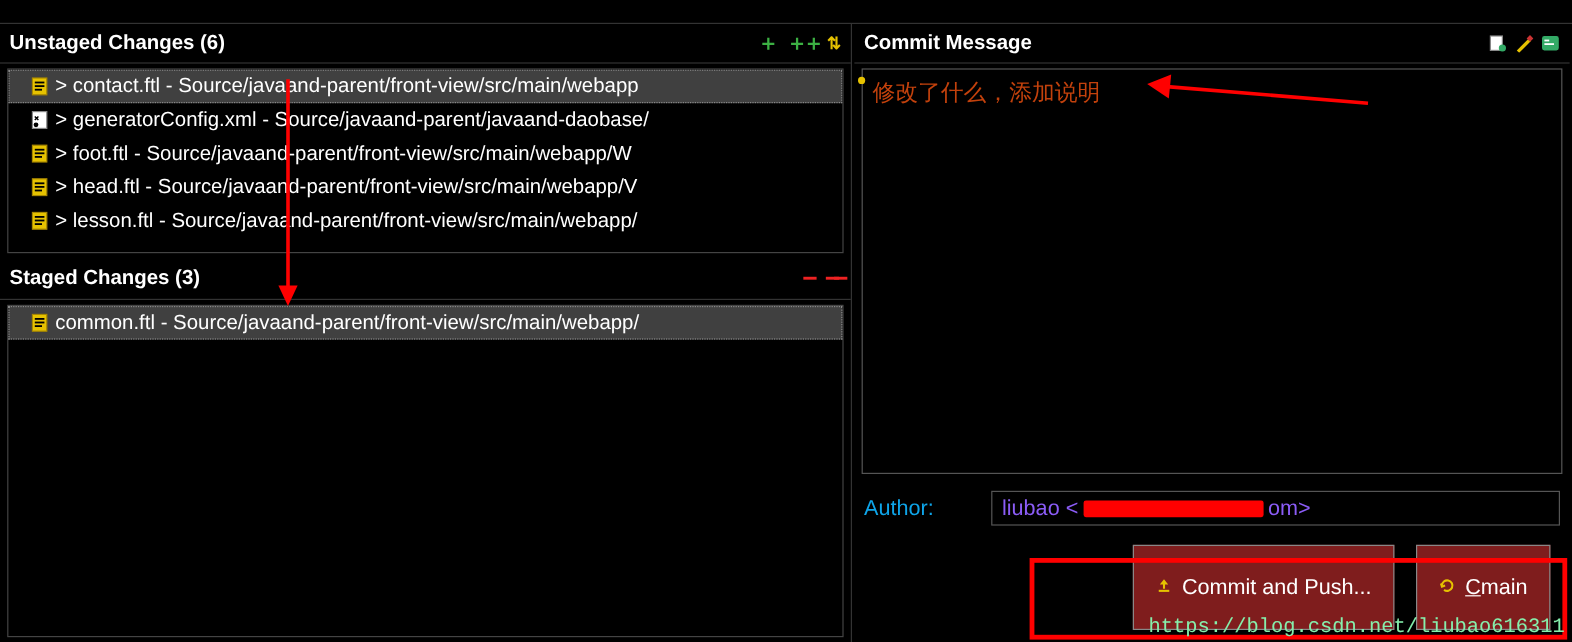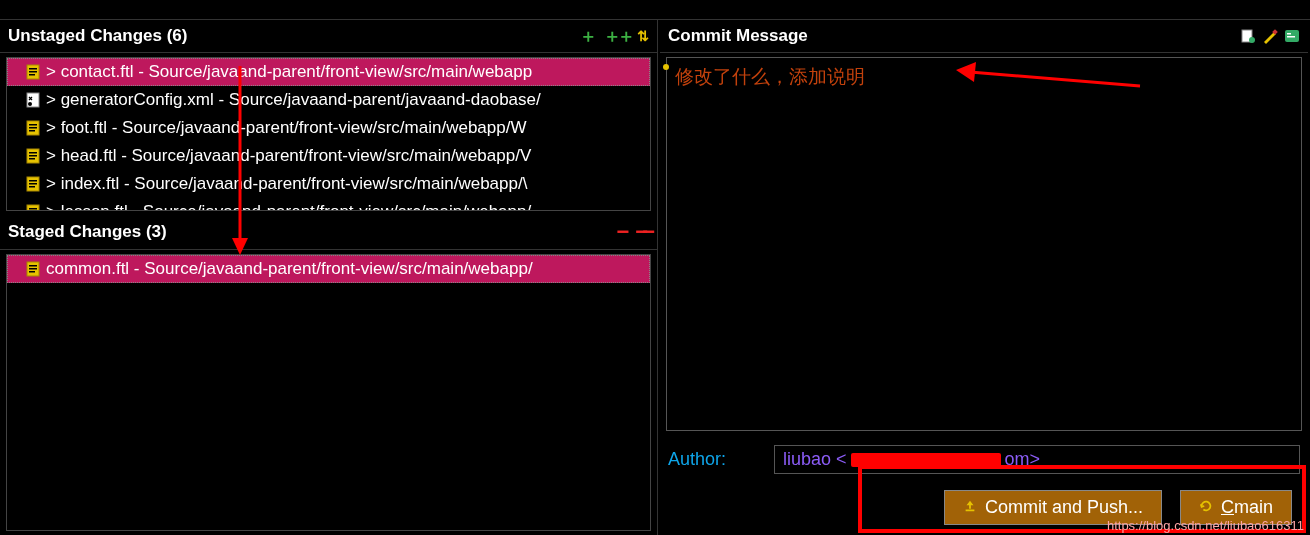--- a/index.html
+++ b/index.html
@@ -1,20 +1,20 @@
 <!DOCTYPE html>
 <html><head>
 <meta charset="utf-8">
 <style>
   * { box-sizing: border-box; margin: 0; padding: 0; }
   html, body { width: 1310px; height: 535px; background: #000; font-family: "Segoe UI", Arial, sans-serif; color: #fff; overflow: hidden; }
   body { position: relative; }
   .top-bar { height: 20px; background: #000; border-bottom: 1px solid #333; }
   .container { display: flex; width: 100%; height: 515px; }
-  .left-panel { width: 658px; display: flex; flex-direction: column; border-right: 1px solid #333; }
+  .left-panel { width: 710px; display: flex; flex-direction: column; border-right: 1px solid #333; }
   .right-panel { flex: 1; display: flex; flex-direction: column; padding: 0 2px; }
 
   .section-header {
     display: flex; align-items: center; justify-content: space-between;
     padding: 6px 8px; font-size: 17px; font-weight: bold; color: #fff;
     border-bottom: 1px solid #333;
   }
   .section-header .title { display: inline-flex; align-items: center; gap: 4px; }
   .header-icons { display: flex; gap: 6px; align-items: center; }
   .icon { width: 16px; height: 16px; display: inline-flex; align-items: center; justify-content: center; }
@@ -22,21 +22,21 @@
   .file-list { border: 1px solid #444; margin: 4px 6px; background: #000; }
   .unstaged-box { height: 154px; overflow: hidden; }
   .staged-box { flex: 1; }
 
   .file-row {
     display: flex; align-items: center; gap: 6px;
     padding: 3px 18px; font-size: 17px; color: #fff;
     white-space: nowrap; overflow: hidden;
     border: 1px solid transparent;
   }
-  .file-row.selected { background: #be185d; border: 1px dotted #888; }
+  .file-row.selected { background: #404040; border: 1px dotted #888; }
 
   .file-icon { width: 14px; height: 16px; display: inline-block; position: relative; }
   .file-icon svg { width: 14px; height: 16px; }
 
   .commit-msg-area {
     flex: 1; margin: 4px 6px 8px 6px; border: 1px solid #555;
     background: #000; padding: 6px 8px; position: relative;
   }
   .commit-placeholder { color: #c2410c; font-size: 19px; }
   .yellow-dot { position:absolute; left:-4px; top:6px; width:6px; height:6px; background:#e6c200; border-radius:50%; }
@@ -44,33 +44,33 @@
   .author-row { display: flex; align-items: center; padding: 6px 8px; gap: 8px; font-size: 18px; }
   .author-row .label { width: 98px; color: #0ea5e9; }
   .author-row .field {
     flex: 1; border: 1px solid #555; padding: 3px 8px; color: #8b5cf6;
     font-size: 18px; white-space: nowrap; overflow: hidden; display:flex; align-items:center; gap:4px;
   }
   .redact { display:inline-block; background:#ff0000; height:14px; border-radius:2px; }
 
   .button-row { display: flex; justify-content: flex-end; gap: 18px; padding: 10px 16px 10px 8px; position: relative; }
   .btn {
-    border: 1px solid #888; background: #a16207; color: #fff;
-    padding: 6px 18px; font-size: 18px; display: inline-flex; align-items: center; gap: 8px;
+    border: 1px solid #888; background: #7f1d1d; color: #fff;
+    padding: 24px 18px; font-size: 18px; display: inline-flex; align-items: center; gap: 8px;
     cursor: pointer;
   }
   .btn .u { text-decoration: underline; }
 
   .red-box {
     position: absolute; border: 4px solid #ff0000;
     right: 2px; bottom: 2px; width: 448px; height: 68px; pointer-events: none;
   }
 
   .arrow { position: absolute; pointer-events: none; }
-  .watermark { position: absolute; right: 6px; bottom: 2px; color: #fca5a5; font-size: 13px; }
+  .watermark { position: absolute; right: 6px; bottom: 2px; color: #86efac; font-size: 17px; font-family: Liberation Mono, monospace; }
 
   .plus-green { color: #3cb043; font-weight: bold; font-size: 18px; line-height:1; }
   .minus-red { color: #e22; font-weight: bold; font-size: 22px; line-height:1; }
   .sort-icon { color: #e6c200; font-size: 14px; }
 </style>
 </head>
 <body>
 
 <div class="top-bar"></div>
 
@@ -133,31 +133,20 @@
       </div>
       <div class="file-row">
         <span class="file-icon">
           <svg viewBox="0 0 14 16">
               <rect x="1" y="1" width="12" height="14" fill="#e6c200" stroke="#a88800"></rect>
               <rect x="3" y="4" width="8" height="1.5" fill="#000"></rect>
               <rect x="3" y="7" width="8" height="1.5" fill="#000"></rect>
               <rect x="3" y="10" width="6" height="1.5" fill="#000"></rect>
             </svg>
         </span>
-        <span>&gt; index.ftl - Source/javaand-parent/front-view/src/main/webapp/\</span>
-      </div>
-      <div class="file-row">
-        <span class="file-icon">
-          <svg viewBox="0 0 14 16">
-              <rect x="1" y="1" width="12" height="14" fill="#e6c200" stroke="#a88800"></rect>
-              <rect x="3" y="4" width="8" height="1.5" fill="#000"></rect>
-              <rect x="3" y="7" width="8" height="1.5" fill="#000"></rect>
-              <rect x="3" y="10" width="6" height="1.5" fill="#000"></rect>
-            </svg>
-        </span>
         <span>&gt; lesson.ftl - Source/javaand-parent/front-view/src/main/webapp/</span>
       </div>
     </div>
 
     <div class="section-header">
       <span class="title">Staged Changes (3)</span>
       <span class="header-icons">
         <span class="minus-red">−</span>
         <span class="minus-red" style="letter-spacing:-6px;">−−</span>
       </span>

